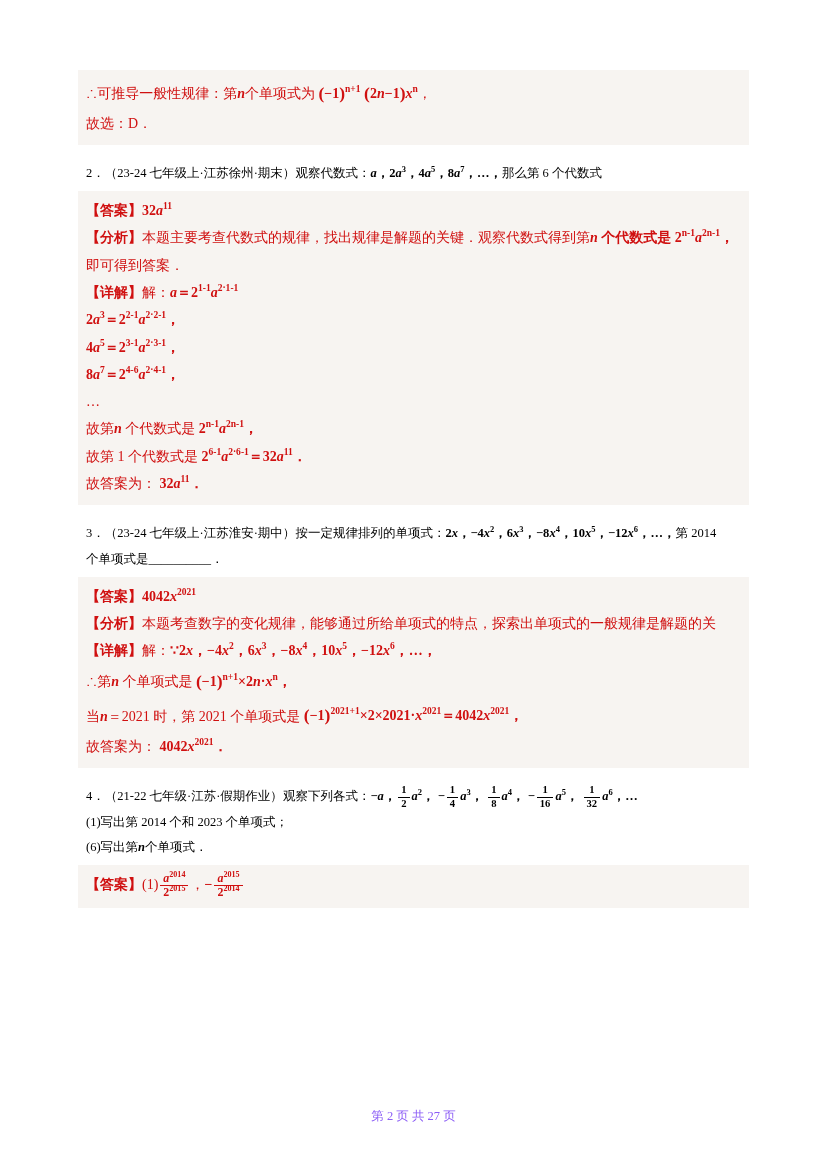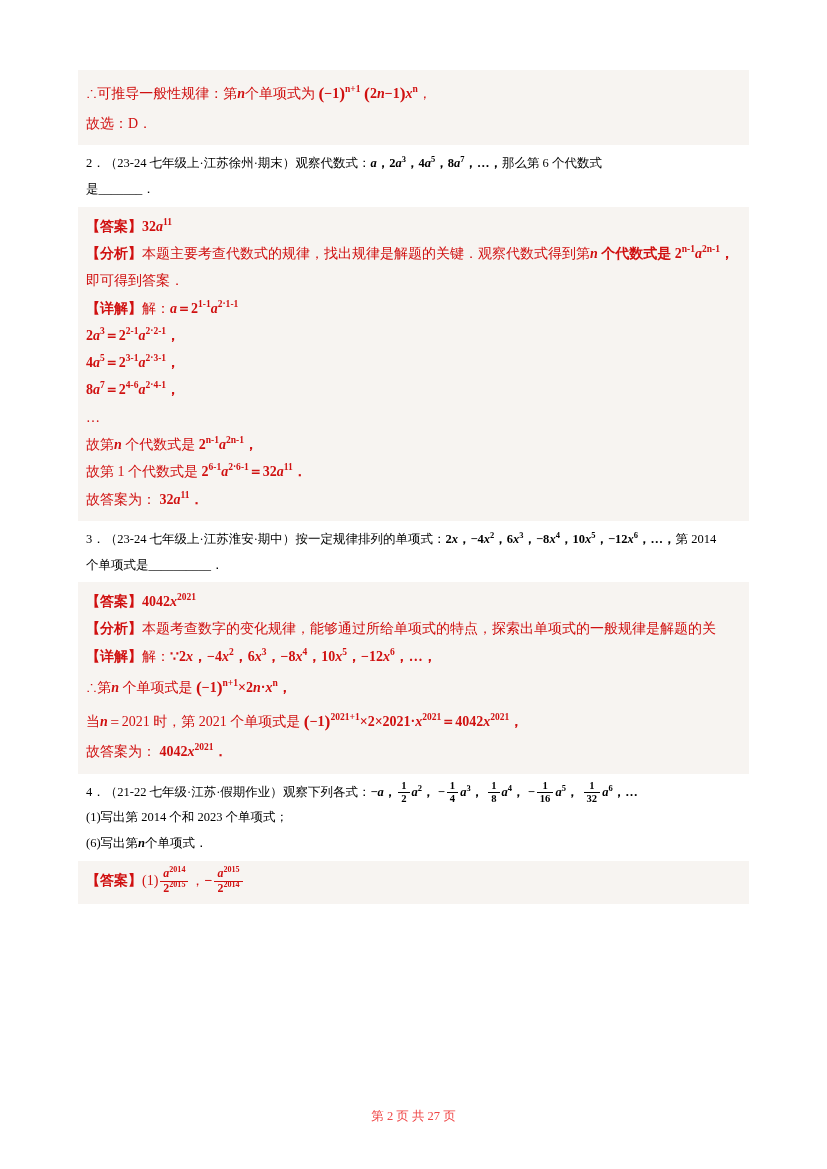--- a/index.html
+++ b/index.html
@@ -25,21 +25,21 @@
   .content {
     width: 671px;
     margin: 0 auto;
   }
   .blk {
     background: #f7f4f1;
     padding: 6px 8px 8px 8px;
     margin: 0;
   }
   .plain {
-    padding: 6px 8px 4px 8px;
+    padding: 16px 8px 4px 8px;
     margin: 0;
   }
   .line {
     font-size: 14px;
     line-height: 1.95;
     white-space: nowrap;
   }
   .blk .line { color: #d01010; }
   .bold { font-weight: bold; }
   .mi { font-style: italic; font-family: "Liberation Serif", serif; }
@@ -67,42 +67,41 @@
     font-size: 12.5px;
     line-height: 2.05;
   }
   .footer {
     position: absolute;
     left: 0;
     bottom: 44px;
     width: 827px;
     text-align: center;
     font-size: 12.5px;
-    color: #ef4444;
+    color: #8b5cf6;
     font-family: "Liberation Serif", serif;
   }
 </style>
 </head>
 <body>
 
 <div class="page">
   <div class="content">
 
     <div class="blk">
       <div class="line">
         <span>∴可推导一般性规律：第</span><span class="mb">n</span><span>个单项式为</span><span class="bold">&nbsp;<span class="paren-big">(</span>−1<span class="paren-big">)</span><sup>n+1</sup> <span class="paren-big">(</span>2<span class="mi">n</span>−1<span class="paren-big">)</span><span class="mi">x</span><sup>n</sup></span><span>，</span>
       </div>
       <div class="line">故选：D．</div>
     </div>
 
     <div class="plain">
       <div class="q">
         <span>2．</span><span>（23-24 七年级上·江苏徐州·期末）</span><span>观察代数式：</span><span class="bold"><span class="mi">a</span>，2<span class="mi">a</span><sup>3</sup>，4<span class="mi">a</span><sup>5</sup>，8<span class="mi">a</span><sup>7</sup>，…，</span><span>那么第 6 个代数式</span>
       </div>
-      <div class="q">是_______．</div>
     </div>
 
     <div class="blk">
       <div class="line">
         <span class="bold">【答案】</span><span class="bold">32<span class="mi">a</span><sup>11</sup></span>
       </div>
       <div class="line">
         <span class="bold">【分析】</span><span>本题主要考查代数式的规律，找出规律是解题的关键．观察代数式得到第</span><span class="mb">n</span><span class="bold">&nbsp;个代数式是 2<sup>n-1</sup><span class="mi">a</span><sup>2n-1</sup>，</span>
       </div>
       <div class="line">即可得到答案．</div>

